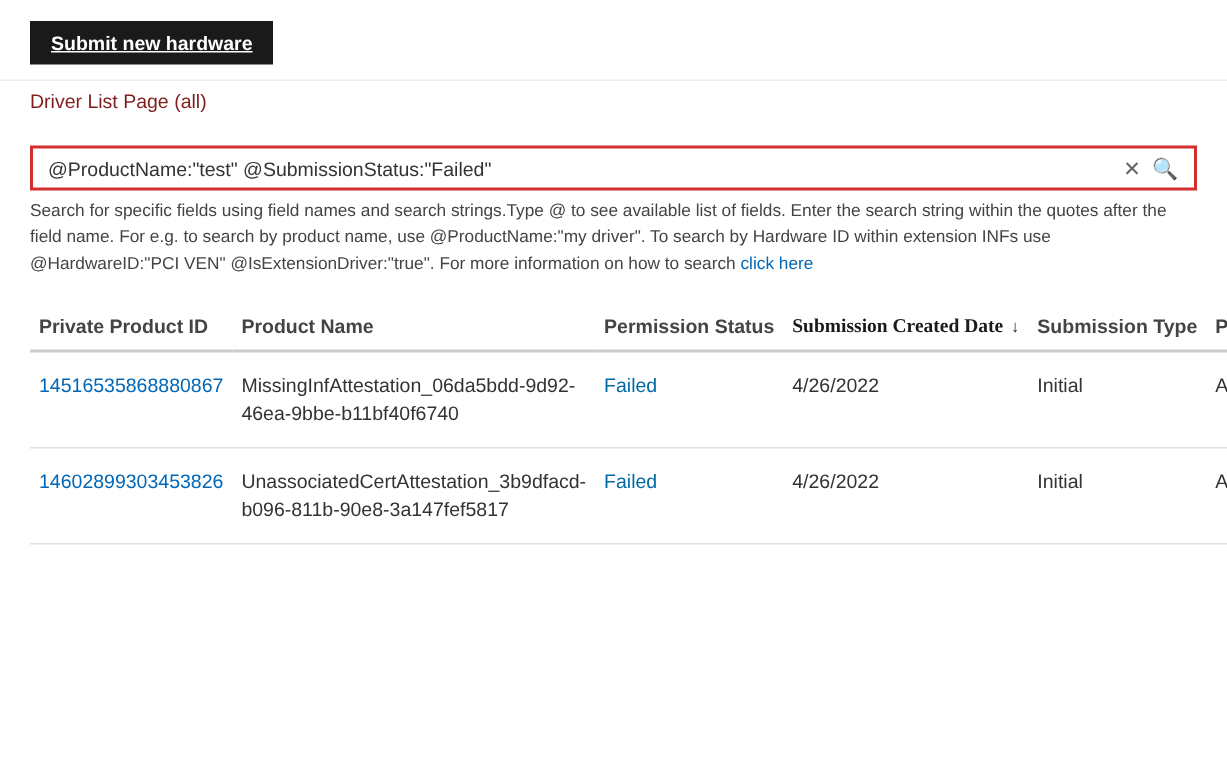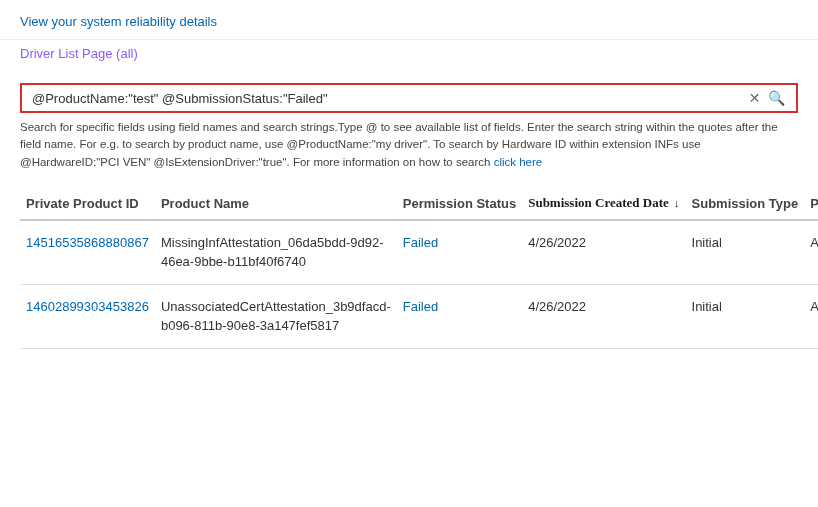--- a/index.html
+++ b/index.html
@@ -38,21 +38,21 @@
       text-decoration: none;
       font-size: 13px;
       cursor: pointer;
     }
 
     .secondary-nav {
       padding: 6px 20px 10px 20px;
     }
 
     .driver-list-link {
-      color: #8b5cf6;
+      color: #7f1d1d;
       text-decoration: none;
       font-size: 13px;
       cursor: pointer;
     }
 
     .search-section {
       padding: 12px 20px 6px 20px;
     }
 
     .search-box-wrapper {
@@ -158,21 +158,21 @@
     .col-product-name { width: 240px; }
     .col-submission-status { width: 90px; }
     .col-submission-created { width: 110px; }
     .col-submission-type { width: 100px; }
     .col-permission { width: 90px; }
   </style>
 </head>
 <body>
 
 <div class="top-bar">
-  <a class="view-reliability-link">View your system reliability details</a>
+  <button class="submit-btn">Submit new hardware</button>
 </div>
 
 <div class="secondary-nav">
   <a class="driver-list-link">Driver List Page (all)</a>
 </div>
 
 <div class="search-section">
   <div class="search-box-wrapper">
     <input class="search-input" type="text" value="@ProductName:&quot;test&quot; @SubmissionStatus:&quot;Failed&quot;" style="">
     <span class="search-clear-icon">✕</span>

